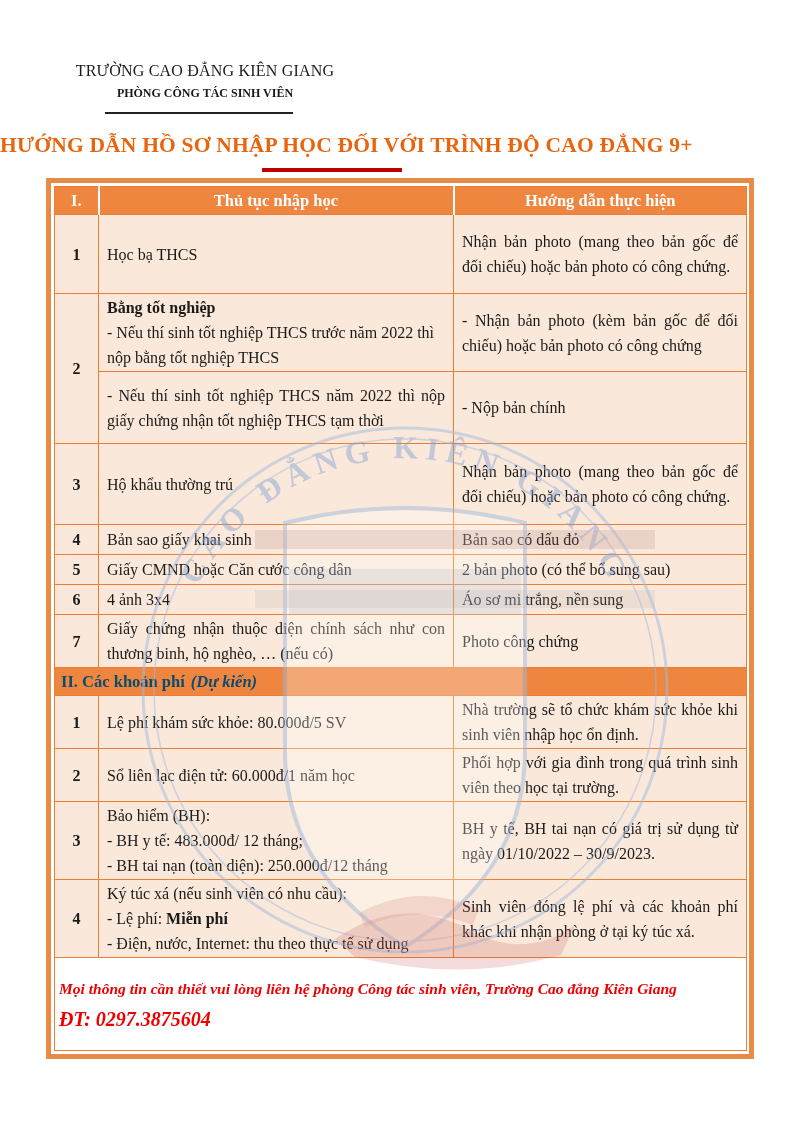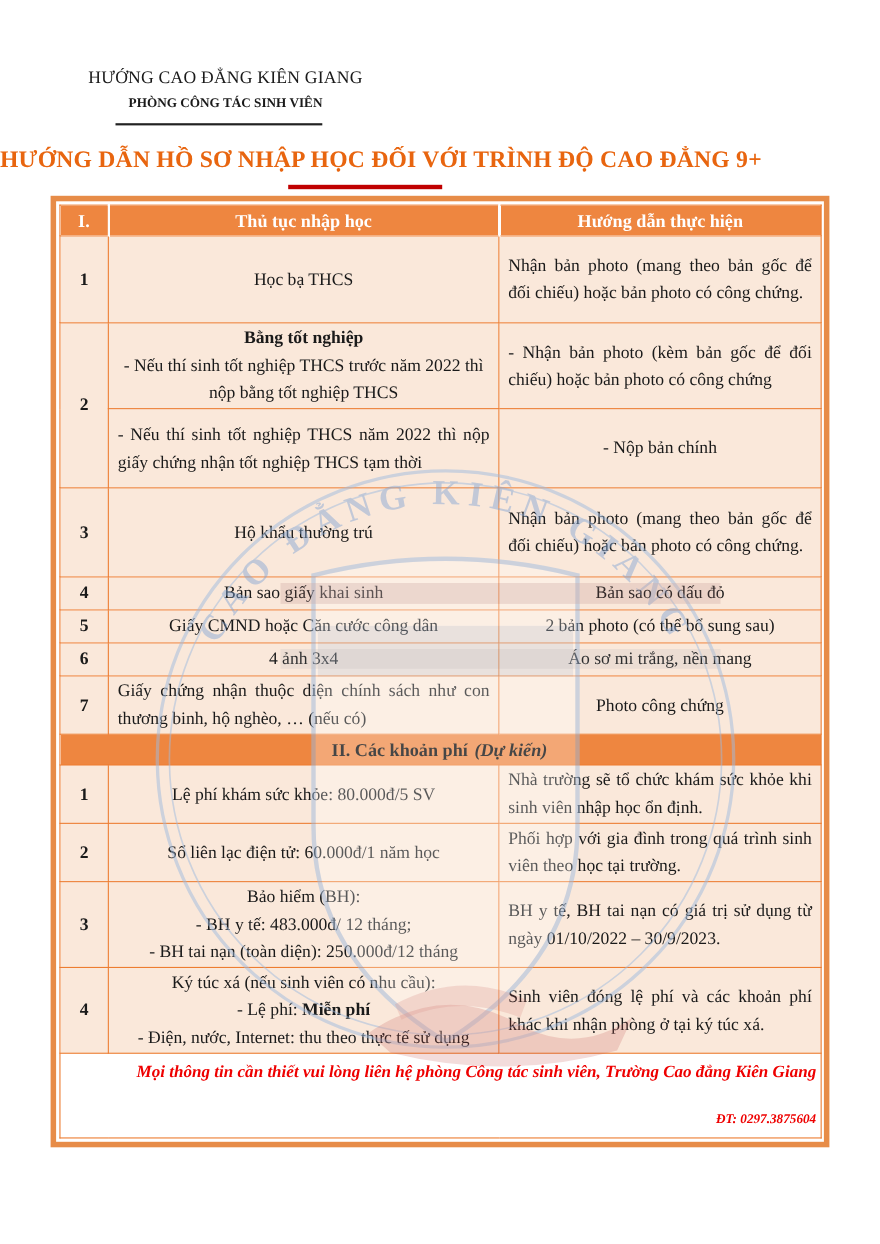--- a/index.html
+++ b/index.html
@@ -32,52 +32,52 @@
   .doc-table col.c-no{width:44px;} .doc-table col.c-proc{width:355px;} .doc-table col.c-guide{width:293px;}
   .doc-table th,.doc-table td{
     border:1px solid var(--accent); padding:1px 8px; font-size:16px; line-height:25px;
     vertical-align:middle; overflow:hidden; box-sizing:border-box;
   }
   .doc-table th{
     background:var(--headbg); color:#fff; font-weight:bold; text-align:center;
     height:28px; padding:1px 4px; font-size:16.5px;
   }
   .doc-table th + th{border-left:2px solid #fdfdfd;}
-  .doc-table td{background:var(--cellbg);text-align:center;}
+  .doc-table td{background:var(--cellbg);}
   td.no{ text-align:center; font-weight:bold; }
   td.j{ text-align:justify; }
   .lh26{line-height:26px;} .lh24{line-height:24px;} .lh25{line-height:25px;}
   tr.h79 td{height:79px;} tr.h78 td{height:78px;} tr.h72 td{height:72px;}
   tr.h81 td{height:81px;} tr.h30 td{height:30px;} tr.h50 td{height:50px;}
   tr.h52 td{height:52px;} tr.h76 td{height:76px;}
   td.sec-head{
-    background:var(--headbg); color:#000000; font-weight:bold; height:28px;
+    background:var(--headbg); color:#0c4a6e; font-weight:bold; height:28px;
     font-size:16.5px; padding-left:6px;
   }
   td.sec-head .note{font-style:italic; margin-left:6px;}
   td.footer-cell{
-    background:#fff; height:71px; text-align:right; color:var(--red);
+    background:#fff; height:71px; text-align:left; color:var(--red);
     font-weight:bold; font-style:italic; font-size:15.5px; line-height:22px;
-    padding:6px 4px;
-  }
-  .footer-cell .f2line{margin-top:20px; font-size:12px;}
+    padding:20px 4px;
+  }
+  .footer-cell .f2line{margin-top:8px; font-size:20px;}
   .bold{font-weight:bold;}
   
   .watermark{
     position:absolute; left:8px; top:8px; width:692px; height:833px;
     pointer-events:none; z-index:10; opacity:.5;
   }
 </style>
 </head>
 <body>
 
 <div class="page">
 
   <div class="org-block">
-    <div class="org-line1">HƯỚNG CAO ĐẲNG KIÊN GIANG</div>
+    <div class="org-line1">TRƯỜNG CAO ĐẲNG KIÊN GIANG</div>
     <div class="org-line2">PHÒNG CÔNG TÁC SINH VIÊN</div>
   </div>
   <div class="org-underline"></div>
 
   <div class="doc-title">HƯỚNG DẪN HỒ SƠ NHẬP HỌC ĐỐI VỚI TRÌNH ĐỘ CAO ĐẲNG 9+</div>
   <div class="title-underline"></div>
 
   <div class="table-frame">
 
     <svg class="watermark" viewBox="0 0 692 833" xmlns="http://www.w3.org/2000/svg">
@@ -142,21 +142,21 @@
 
       <tr class="h30">
         <td class="no">5</td>
         <td>Giấy CMND hoặc Căn cước công dân</td>
         <td>2 bản photo (có thể bổ sung sau)</td>
       </tr>
 
       <tr class="h30">
         <td class="no">6</td>
         <td>4 ảnh 3x4</td>
-        <td>Áo sơ mi trắng, nền mang</td>
+        <td>Áo sơ mi trắng, nền sung</td>
       </tr>
 
       <tr class="h50">
         <td class="no">7</td>
         <td class="j lh24">Giấy chứng nhận thuộc diện chính sách như con thương binh, hộ nghèo, … (nếu có)</td>
         <td>Photo công chứng</td>
       </tr>
 
       <tr>
         <td class="sec-head" colspan="3">

